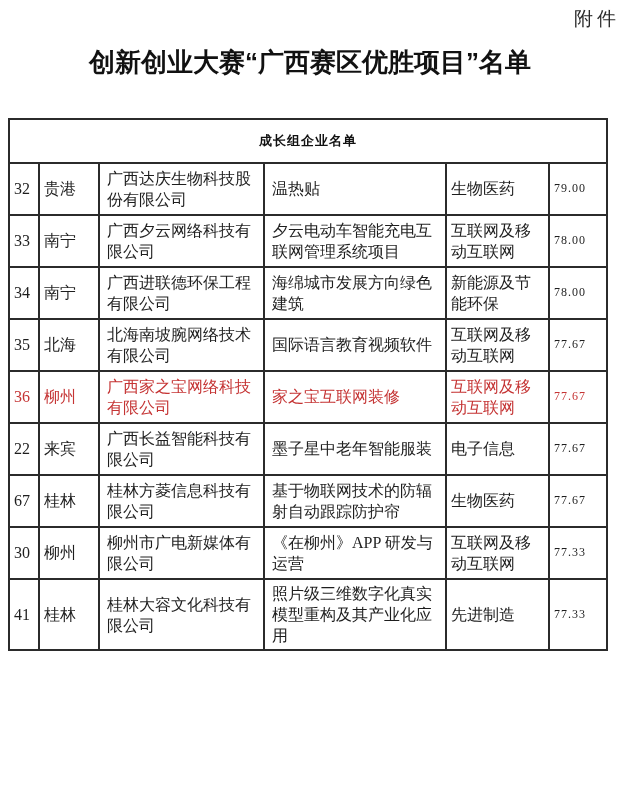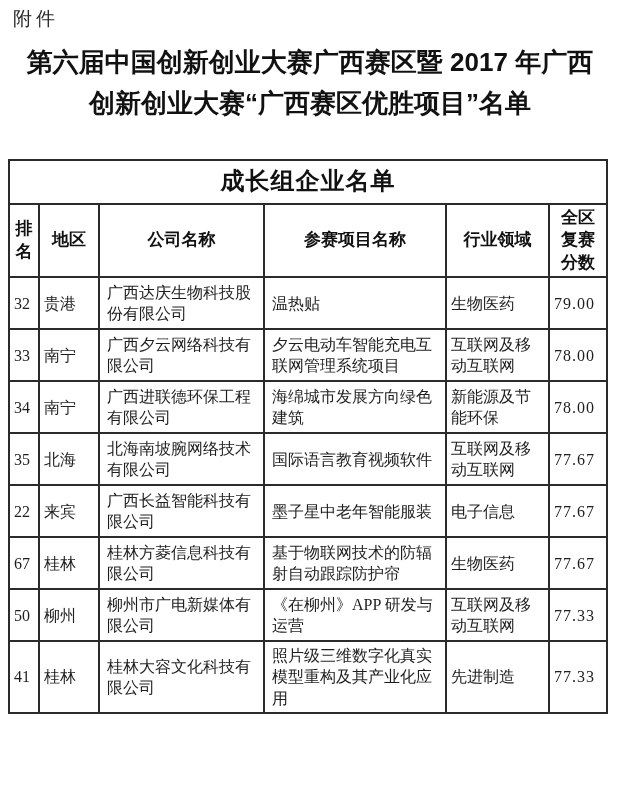--- a/index.html
+++ b/index.html
@@ -14,20 +14,21 @@
     font-family: "Liberation Serif", "DejaVu Serif", serif;
     color: #1e1e1e;
     position: relative;
   }
   .attachment {
     margin: 6px 0 0 13px;
     font-size: 19px;
     letter-spacing: 4px;
     color: #2a2a2a;
     height: 26px;
+    text-align: right;
   }
   .doc-title {
     margin: 10px 8px 0 8px;
     text-align: center;
     font-family: "Liberation Sans", "DejaVu Sans", sans-serif;
     font-weight: bold;
     font-size: 26px;
     line-height: 41px;
     color: #111;
   }
@@ -45,21 +46,21 @@
     word-break: break-all;
   }
   col.c0 { width: 30px; }
   col.c1 { width: 60px; }
   col.c2 { width: 165px; }
   col.c3 { width: 182px; }
   col.c4 { width: 103px; }
   col.c5 { width: 58px; }
   th.group-header {
     height: 40px;
-    font-size: 24px;
+    font-size: 13px;
     font-weight: bold;
     text-align: center;
     letter-spacing: 1px;
     color: #111;
   }
   tr.col-headers th {
     height: 48px;
     font-size: 17px;
     font-weight: bold;
     text-align: center;
@@ -71,58 +72,49 @@
     font-size: 16px;
     text-align: left;
     padding: 3px 4px;
   }
   tbody td.col2, tbody td.col3 {
     text-align: left;
     padding-left: 7px;
     padding-right: 5px;
   }
   tbody td.col5 {
-    font-size: 16px;
+    font-size: 12px;
     letter-spacing: 1px;
   }
   tr.hl td { color: var(--hl, #c53434); }
 </style>
 </head>
 <body>
 
 <div class="page">
 
   <div class="attachment">附件</div>
 
   <h1 class="doc-title">
-    <span class="tl">第六届中国创新创业大赛广西赛区暨 2017 年广西</span>
     <span class="tl">创新创业大赛“广西赛区优胜项目”名单</span>
   </h1>
 
   <table class="results">
     <colgroup>
       <col class="c0">
         <col class="c1">
         <col class="c2">
       <col class="c3">
         <col class="c4">
         <col class="c5">
     </colgroup>
     <thead>
       <tr>
         <th colspan="6" class="group-header">成长组企业名单</th>
       </tr>
-      <tr class="col-headers" id="col-header-row">
-          <th class="col0">排名</th>
-          <th class="col1">地区</th>
-          <th class="col2">公司名称</th>
-          <th class="col3">参赛项目名称</th>
-          <th class="col4">行业领域</th>
-          <th class="col5">全区复赛分数</th>
-        </tr>
     </thead>
     <tbody id="table-body">
         <tr>
           <td class="col0">32</td>
           <td class="col1">贵港</td>
           <td class="col2">广西达庆生物科技股份有限公司</td>
           <td class="col3">温热贴</td>
           <td class="col4">生物医药</td>
           <td class="col5">79.00</td>
         </tr>
@@ -143,38 +135,46 @@
           <td class="col5">78.00</td>
         </tr>
         <tr>
           <td class="col0">35</td>
           <td class="col1">北海</td>
           <td class="col2">北海南坡腕网络技术有限公司</td>
           <td class="col3">国际语言教育视频软件</td>
           <td class="col4">互联网及移动互联网</td>
           <td class="col5">77.67</td>
         </tr>
+        <tr class="hl">
+          <td class="col0">36</td>
+          <td class="col1">柳州</td>
+          <td class="col2">广西家之宝网络科技有限公司</td>
+          <td class="col3">家之宝互联网装修</td>
+          <td class="col4">互联网及移动互联网</td>
+          <td class="col5">77.67</td>
+        </tr>
         <tr>
           <td class="col0">22</td>
           <td class="col1">来宾</td>
           <td class="col2">广西长益智能科技有限公司</td>
           <td class="col3">墨子星中老年智能服装</td>
           <td class="col4">电子信息</td>
           <td class="col5">77.67</td>
         </tr>
         <tr>
           <td class="col0">67</td>
           <td class="col1">桂林</td>
           <td class="col2">桂林方菱信息科技有限公司</td>
           <td class="col3">基于物联网技术的防辐射自动跟踪防护帘</td>
           <td class="col4">生物医药</td>
           <td class="col5">77.67</td>
         </tr>
         <tr>
-          <td class="col0">50</td>
+          <td class="col0">30</td>
           <td class="col1">柳州</td>
           <td class="col2">柳州市广电新媒体有限公司</td>
           <td class="col3">《在柳州》APP 研发与运营</td>
           <td class="col4">互联网及移动互联网</td>
           <td class="col5">77.33</td>
         </tr>
         <tr>
           <td class="col0">41</td>
           <td class="col1">桂林</td>
           <td class="col2">桂林大容文化科技有限公司</td>

